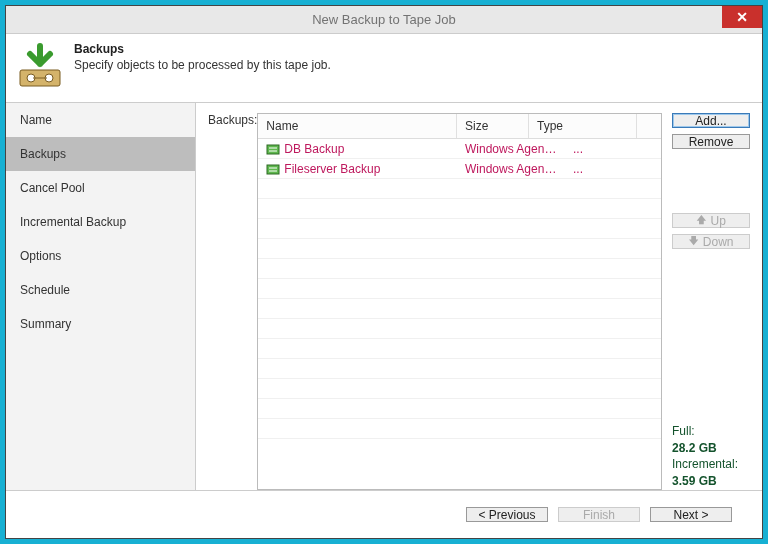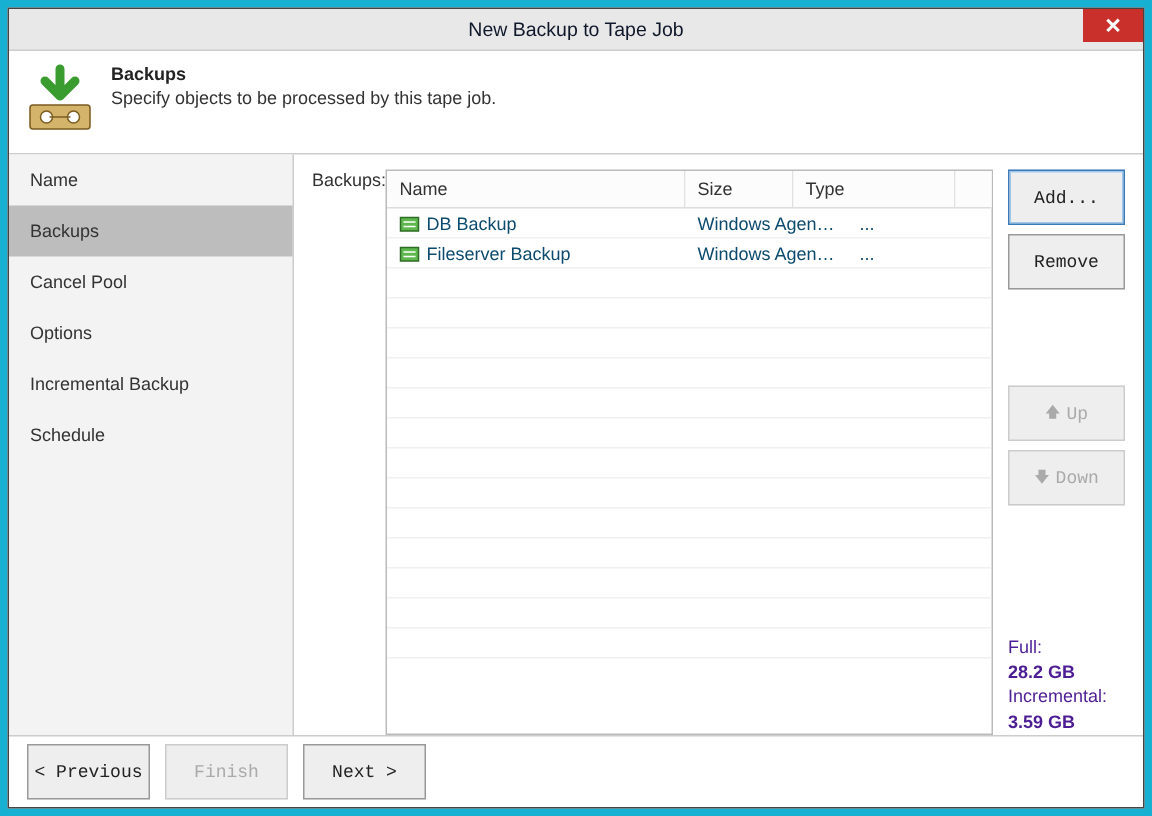--- a/index.html
+++ b/index.html
@@ -1,19 +1,19 @@
 <!DOCTYPE html>
 <html><head>
 <meta charset="utf-8">
 <style>
   * { box-sizing: border-box; margin: 0; padding: 0; }
   body { font-family: "Segoe UI", Tahoma, sans-serif; font-size: 12px; background: #17b0d3; padding: 5px; }
   .window { width: 758px; height: 534px; margin: 0 auto; background: #fff; border: 1px solid #444; display: flex; flex-direction: column; }
   .titlebar { height: 28px; background: #e8e8e8; display: flex; align-items: center; position: relative; border-bottom: 1px solid #ccc; }
-  .titlebar-title { flex: 1; text-align: center; font-size: 13px; color: #0f172a; }
+  .titlebar-title { flex: 1; text-align: center; font-size: 13px; color: #737373; }
   .close-btn { width: 40px; height: 22px; background: #c9302c; color: #fff; display: flex; align-items: center; justify-content: center; position: absolute; right: 0; top: 0; font-size: 14px; font-weight: bold; cursor: pointer; }
   .header { display: flex; padding: 8px 10px 12px 10px; border-bottom: 1px solid #ccc; align-items: flex-start; gap: 10px; }
   .header-icon { width: 48px; height: 48px; display: flex; align-items: center; justify-content: center; }
   .header-text h3 { font-size: 12px; font-weight: bold; color: #222; margin-bottom: 2px; }
   .header-text p { font-size: 12px; color: #333; }
   .body { flex: 1; display: flex; min-height: 0; }
   .sidebar { width: 190px; background: #f3f3f3; border-right: 1px solid #ccc; }
   .sidebar-item { padding: 10px 14px; color: #333; cursor: pointer; }
   .sidebar-item.selected { background: #bdbdbd; }
   .main { flex: 1; padding: 10px 12px 0 12px; display: flex; flex-direction: row; }
@@ -22,32 +22,32 @@
   .table-wrap { flex: 1; border: 1px solid #bbb; background: #fff; display: flex; flex-direction: column; }
   .thead { display: flex; background: #fcfcfc; border-bottom: 1px solid #ddd; }
   .th { padding: 5px 8px; font-size: 12px; color: #333; border-right: 1px solid #e0e0e0; background: #fcfcfc; }
   .th:last-child { border-right: none; }
   .col-name { flex: 1 1 240px; }
   .col-type { flex: 0 0 108px; }
   .col-size { flex: 0 0 72px; }
   .col-extra { flex: 0 0 24px; }
   .tbody { flex: 1; overflow: auto; }
   .tr { display: flex; border-bottom: 1px solid #f0f0f0; height: 20px; align-items: center; }
-  .td { padding: 2px 8px; font-size: 12px; color: #0c4a6e; white-space: nowrap; overflow: hidden; text-overflow: ellipsis; }
+  .td { padding: 2px 8px; font-size: 12px; color: #be185d; white-space: nowrap; overflow: hidden; text-overflow: ellipsis; }
   .td.col-name { display: flex; align-items: center; gap: 4px; }
   .row-icon { width: 14px; height: 14px; flex-shrink: 0; }
   .side-col { width: 78px; display: flex; flex-direction: column; }
-  .btn { height: 37px; border: 1px solid #999; background: #eee; font-size: 12px; color: #222; margin-bottom: 6px; cursor: pointer; display: flex; align-items: center; justify-content: center; gap: 4px; font-family: Liberation Mono, monospace; }
+  .btn { height: 15px; border: 1px solid #999; background: #eee; font-size: 12px; color: #222; margin-bottom: 6px; cursor: pointer; display: flex; align-items: center; justify-content: center; gap: 4px; }
   .btn.primary { border: 1px solid #3a7ab8; box-shadow: inset 0 0 0 1px #9ec8eb; }
   .btn.disabled { color: #aaa; border-color: #ccc; cursor: default; }
   .spacer { flex: 1; }
   .arrow { font-size: 10px; }
-  .stats { font-size: 12px; color: #4c1d95; line-height: 1.4; margin-top: 6px; }
+  .stats { font-size: 12px; color: #14532d; line-height: 1.4; margin-top: 6px; }
   .stats .bold { font-weight: bold; }
-  .footer { height: 48px; border-top: 1px solid #ccc; display: flex; align-items: center; justify-content: flex-start; gap: 10px; padding: 0 12px; background: #fff; }
+  .footer { height: 48px; border-top: 1px solid #ccc; display: flex; align-items: center; justify-content: flex-end; gap: 10px; padding: 0 12px; background: #fff; }
   .footer .btn { width: 82px; margin-bottom: 0; }
   .btn-gap { width: 8px; }
 </style>
 </head>
 <body>
 
 <div class="window">
   <div class="titlebar">
     <div class="titlebar-title">New Backup to Tape Job</div>
     <div class="close-btn">
@@ -69,23 +69,24 @@
       <h3>Backups</h3>
       <p>Specify objects to be processed by this tape job.</p>
     </div>
   </div>
 
   <div class="body">
     <div class="sidebar">
       <div class="sidebar-item">Name</div>
       <div class="sidebar-item selected">Backups</div>
       <div class="sidebar-item">Cancel Pool</div>
+      <div class="sidebar-item">Incremental Backup</div>
       <div class="sidebar-item">Options</div>
-      <div class="sidebar-item">Incremental Backup</div>
       <div class="sidebar-item">Schedule</div>
+      <div class="sidebar-item">Summary</div>
     </div>
 
     <div class="main">
       <div class="list-label">Backups:</div>
       <div class="main-row">
         <div class="table-wrap">
           <div class="thead">
             <div class="th col-name">Name</div>
             <div class="th col-size">Size</div>
             <div class="th col-type">Type</div>

